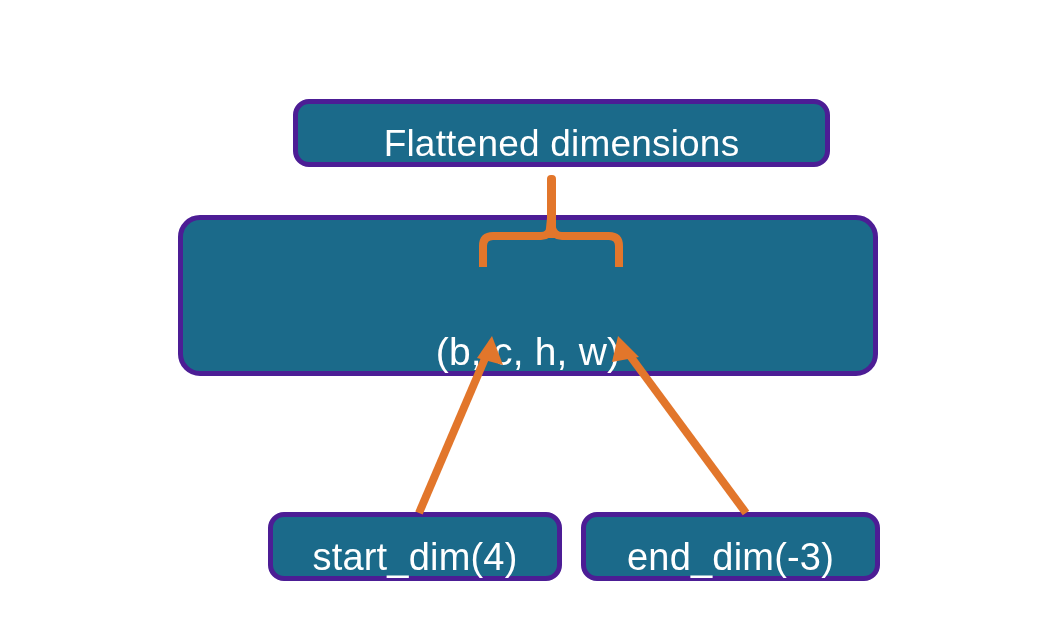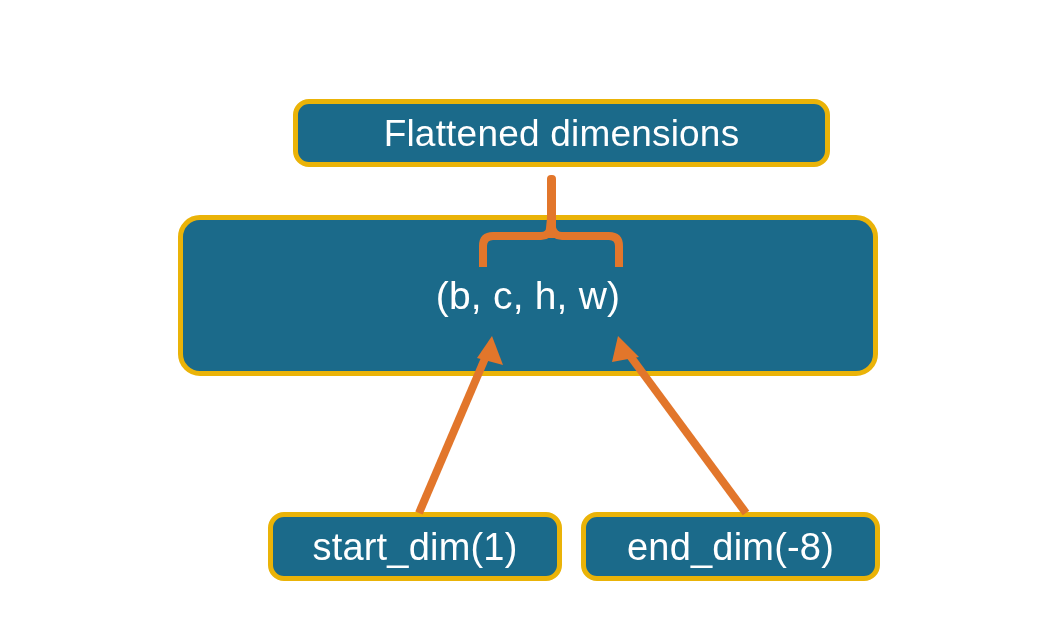--- a/index.html
+++ b/index.html
@@ -14,24 +14,24 @@
     position: relative;
     width: 1038px;
     height: 632px;
     background: #ffffff;
     overflow: hidden;
   }
   .node {
     position: absolute;
     box-sizing: border-box;
     background: #1b6a8a;
-    border: 5px solid #eab308;
+    border: 5px solid #4c1d95;
     border-radius: 18px;
     display: flex;
-    align-items: center;
+    align-items: flex-end;
     justify-content: center;
     color: #ffffff;
     white-space: nowrap;
   }
   .node-label {
     color: #ffffff;
     line-height: 1;
     letter-spacing: 0.2px;
   }
 
@@ -87,25 +87,25 @@
 
   <div class="node" id="node-flattened">
     <span class="node-label">Flattened dimensions</span>
   </div>
 
   <div class="node" id="node-shape">
     <span class="node-label">(b, c, h, w)</span>
   </div>
 
   <div class="node" id="node-start-dim">
-    <span class="node-label">start_dim(1)</span>
+    <span class="node-label">start_dim(4)</span>
   </div>
 
   <div class="node" id="node-end-dim">
-    <span class="node-label">end_dim(-8)</span>
+    <span class="node-label">end_dim(-3)</span>
   </div>
 
   <svg id="connectors" viewBox="0 0 1038 632">
 
     <g>
       <path d="M 483 267
                L 483 246
                Q 483 236 493 236
                L 541 236
                Q 549 236 551 228

